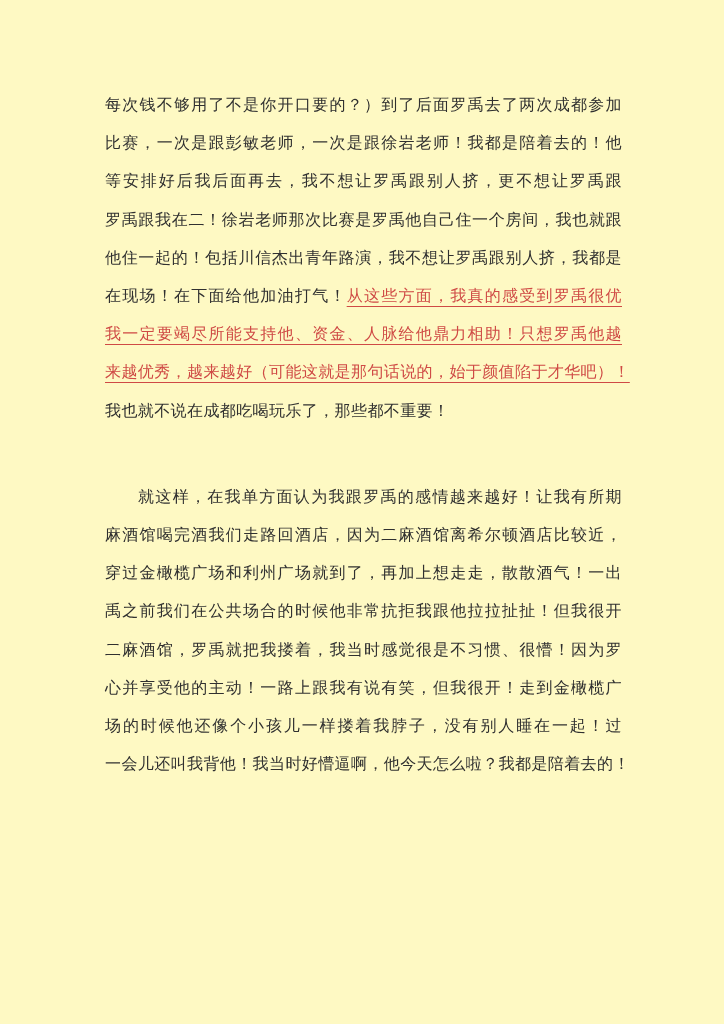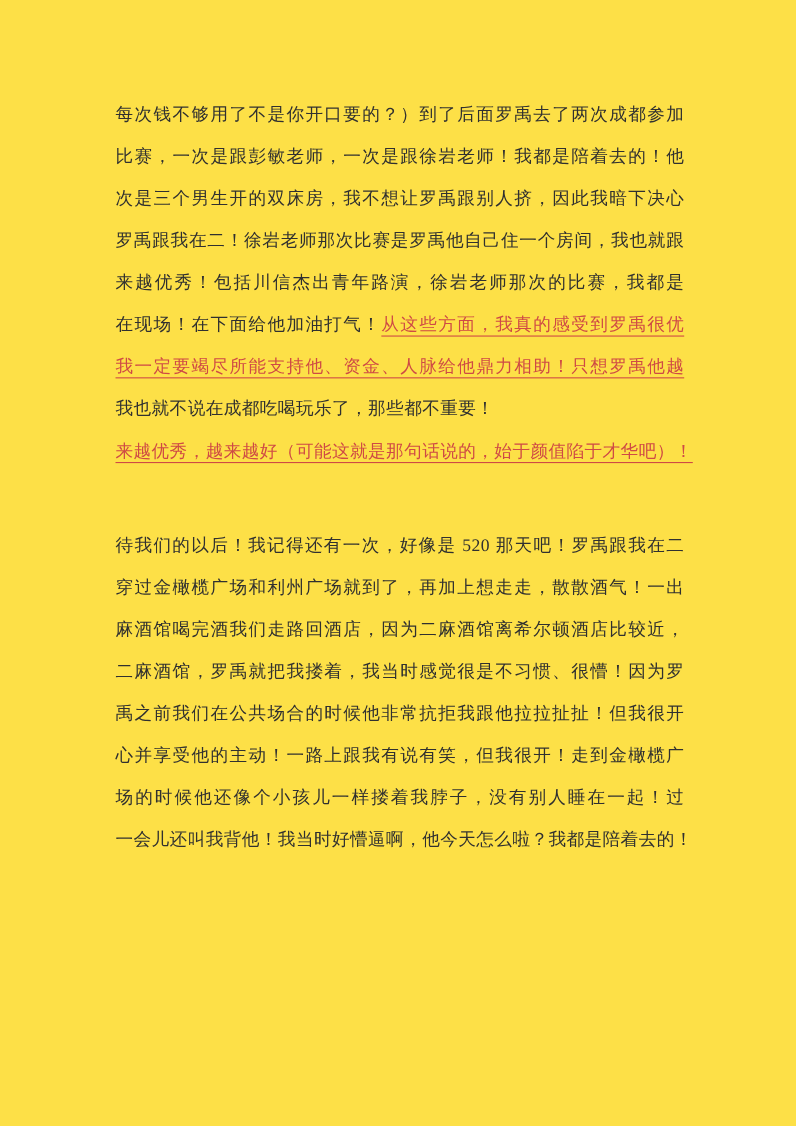--- a/index.html
+++ b/index.html
@@ -4,25 +4,25 @@
 <style>
   html, body {
     margin: 0;
     padding: 0;
     background: #ffffff;
   }
   .page {
     position: relative;
     width: 724px;
     height: 1024px;
-    background: #fde047;
+    background: #fef9c3;
     box-sizing: border-box;
     padding: 86px 102px 0 105px;
     overflow: hidden;
-    font-family: Liberation Serif, serif;
+    font-family: Liberation Sans, sans-serif;
     color: #303030;
   }
   .para {
     margin: 0;
   }
   .para + .para {
     margin-top: 48px;
   }
   .line {
     font-size: 16px;
@@ -52,32 +52,32 @@
   }
 </style>
 </head>
 <body>
 
 <div class="page">
   <div id="doc-body">
       <div class="para">
         <div class="line"><span class="seg">每次钱不够用了不是你开口要的？）到了后面罗禹去了两次成都参加</span></div>
         <div class="line"><span class="seg">比赛，一次是跟彭敏老师，一次是跟徐岩老师！我都是陪着去的！他</span></div>
-        <div class="line"><span class="seg">次是三个男生开的双床房，我不想让罗禹跟别人挤，因此我暗下决心</span></div>
+        <div class="line"><span class="seg">等安排好后我后面再去，我不想让罗禹跟别人挤，更不想让罗禹跟</span></div>
         <div class="line"><span class="seg">罗禹跟我在二！徐岩老师那次比赛是罗禹他自己住一个房间，我也就跟</span></div>
-        <div class="line"><span class="seg">来越优秀！包括川信杰出青年路演，徐岩老师那次的比赛，我都是</span></div>
+        <div class="line"><span class="seg">他住一起的！包括川信杰出青年路演，我不想让罗禹跟别人挤，我都是</span></div>
         <div class="line"><span class="seg">在现场！在下面给他加油打气！</span><span class="seg red">从这些方面，我真的感受到罗禹很优</span></div>
         <div class="line"><span class="seg red">我一定要竭尽所能支持他、资金、人脉给他鼎力相助！只想罗禹他越</span></div>
+        <div class="line"><span class="seg red">来越优秀，越来越好（可能这就是那句话说的，始于颜值陷于才华吧）！</span></div>
         <div class="line short"><span class="seg">我也就不说在成都吃喝玩乐了，那些都不重要！</span></div>
-        <div class="line"><span class="seg red">来越优秀，越来越好（可能这就是那句话说的，始于颜值陷于才华吧）！</span></div>
       </div>
       <div class="para">
-        <div class="line"><span class="seg">待我们的以后！我记得还有一次，好像是 520 那天吧！罗禹跟我在二</span></div>
+        <div class="line indent"><span class="seg">就这样，在我单方面认为我跟罗禹的感情越来越好！让我有所期</span></div>
+        <div class="line"><span class="seg">麻酒馆喝完酒我们走路回酒店，因为二麻酒馆离希尔顿酒店比较近，</span></div>
         <div class="line"><span class="seg">穿过金橄榄广场和利州广场就到了，再加上想走走，散散酒气！一出</span></div>
-        <div class="line"><span class="seg">麻酒馆喝完酒我们走路回酒店，因为二麻酒馆离希尔顿酒店比较近，</span></div>
+        <div class="line"><span class="seg">禹之前我们在公共场合的时候他非常抗拒我跟他拉拉扯扯！但我很开</span></div>
         <div class="line"><span class="seg">二麻酒馆，罗禹就把我搂着，我当时感觉很是不习惯、很懵！因为罗</span></div>
-        <div class="line"><span class="seg">禹之前我们在公共场合的时候他非常抗拒我跟他拉拉扯扯！但我很开</span></div>
         <div class="line"><span class="seg">心并享受他的主动！一路上跟我有说有笑，但我很开！走到金橄榄广</span></div>
         <div class="line"><span class="seg">场的时候他还像个小孩儿一样搂着我脖子，没有别人睡在一起！过</span></div>
         <div class="line"><span class="seg">一会儿还叫我背他！我当时好懵逼啊，他今天怎么啦？我都是陪着去的！</span></div>
       </div>
     </div>
 </div>
 
 </body></html>

